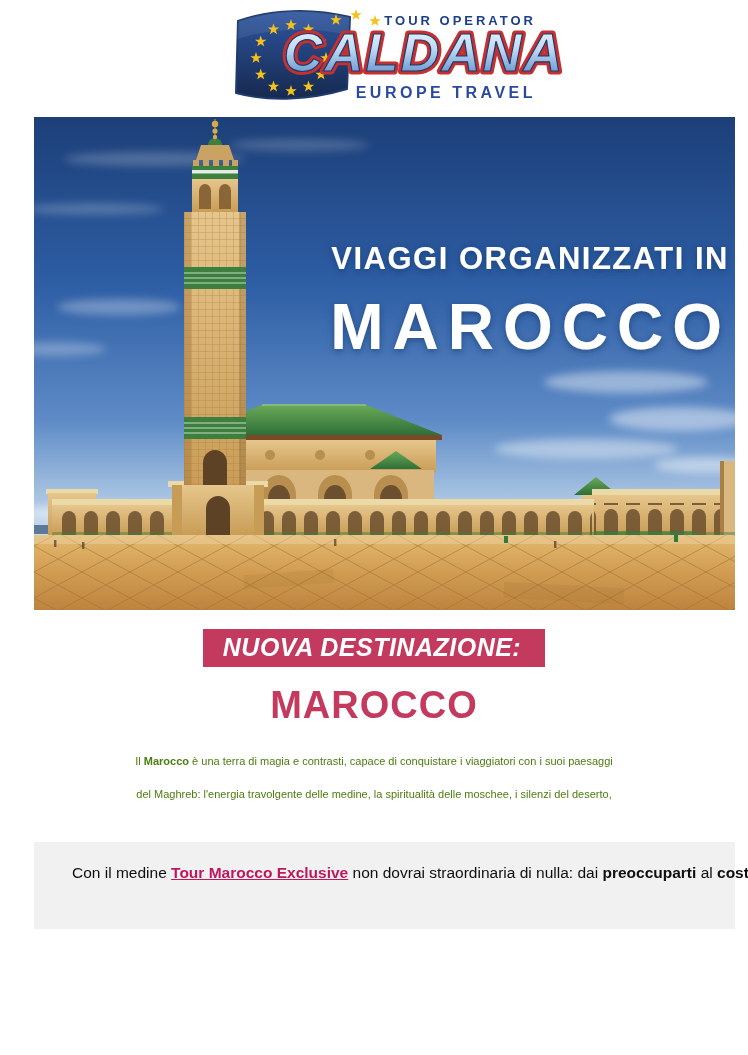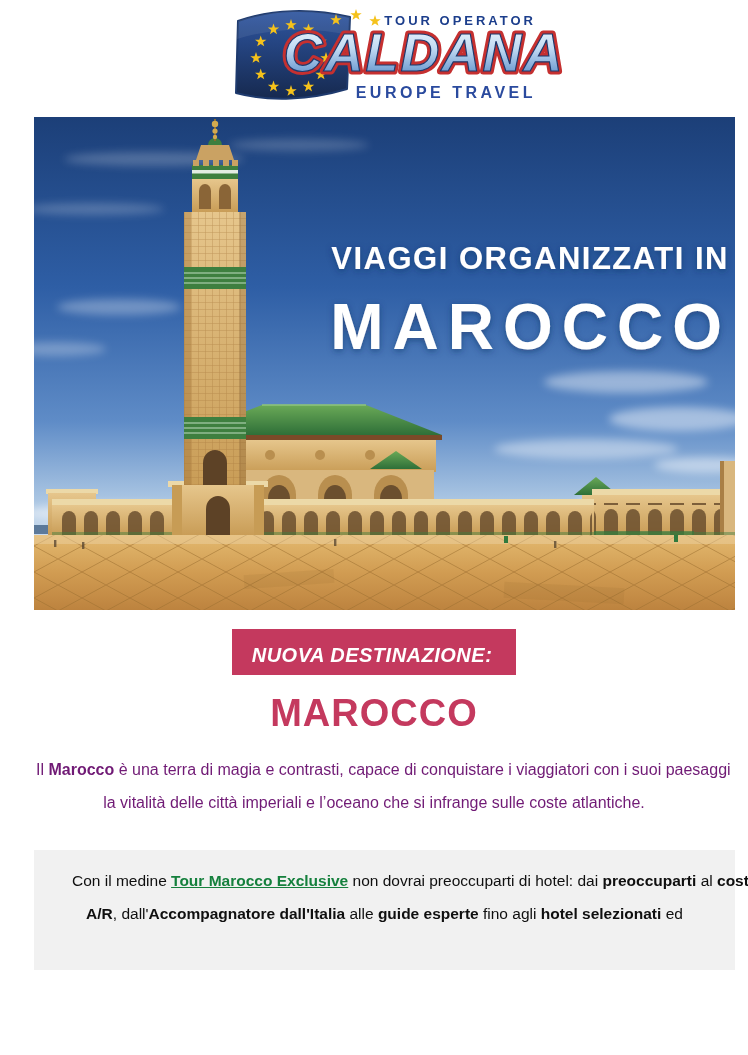--- a/index.html
+++ b/index.html
@@ -8,38 +8,38 @@
     font-family:"Liberation Sans","DejaVu Sans",sans-serif;color:#111;
   }
   .logo-wrap{padding-top:5px;display:flex;justify-content:center;}
   .logo-wrap svg{width:380px;height:100px;display:block;}
   .hero{margin:12px 0 0 34px;width:701px;height:493px;position:relative;}
   .hero svg{display:block;width:701px;height:493px;}
   .hero text{font-family:"Liberation Sans","DejaVu Sans",sans-serif;}
   .banner-row{text-align:center;margin-top:19px;line-height:0;}
   .banner{
     display:inline-block;background:#C4395E;color:#ffffff;
-    font-style:italic;font-weight:700;font-size:20px;line-height:29px;
-    padding:12px 24px 5px 20px;letter-spacing:.5px;
+    font-style:italic;font-weight:700;font-size:25px;line-height:29px;
+    padding:4px 24px 5px 20px;letter-spacing:.5px;
   }
   .dest-title{
     margin:16px 0 0;text-align:center;color:#C4395E;
     font-size:38px;font-weight:700;letter-spacing:1px;line-height:44px;
   }
   .intro{
-    margin:18px auto 0;width:676px;font-size:16px;line-height:33px;
-    text-align:center;color:#701a75;
+    margin:18px auto 0;width:676px;font-size:11px;line-height:33px;
+    text-align:center;color:#4d7c0f;
   }
   .tour-box{
     margin:31px 0 0 34px;width:701px;box-sizing:border-box;background:#f1f1f1;
     padding:14px 38px 40px;font-size:15.5px;line-height:33px;text-align:center;color:#0f0f0f;
   }
   .line{white-space:nowrap;}
   .b{font-weight:700;}
-  .pink-link{color:#15803d;font-weight:700;text-decoration:underline;}
+  .pink-link{color:#be185d;font-weight:700;text-decoration:underline;}
 </style>
 </head>
 <body>
 
 <div class="page">
 
   <header class="logo-wrap">
     <svg viewBox="0 0 380 100" role="img">
       <defs>
         <linearGradient id="flagG" x1="0" y1="0" x2="0" y2="1">
@@ -245,21 +245,20 @@
   </section>
 
   <div class="banner-row">
     <span class="banner">NUOVA DESTINAZIONE:</span>
   </div>
 
   <h1 class="dest-title">MAROCCO</h1>
 
   <div class="intro">
       <div class="line"><span>Il </span><span class="b">Marocco</span><span> è una terra di magia e contrasti, capace di conquistare i viaggiatori con i suoi paesaggi</span></div>
-      <div class="line"><span>la vitalità delle città imperiali e l’oceano che si infrange sulle coste atlantiche.</span></div>
+      <div class="line"><span>del Maghreb: l'energia travolgente delle medine, la spiritualità delle moschee, i silenzi del deserto,</span></div>
     </div>
 
   <div class="tour-box">
-      <div class="line"><span>Con il medine </span><a href="#" class="pink-link b">Tour Marocco Exclusive</a><span> non dovrai preoccuparti di hotel: dai </span><span class="b">preoccuparti</span><span> al </span><span class="b">coste</span></div>
-      <div class="line"><span class="b">A/R</span><span>, dall'</span><span class="b">Accompagnatore dall'Italia</span><span> alle </span><span class="b">guide esperte</span><span> fino agli </span><span class="b">hotel selezionati</span><span> ed</span></div>
+      <div class="line"><span>Con il medine </span><a href="#" class="pink-link b">Tour Marocco Exclusive</a><span> non dovrai straordinaria di nulla: dai </span><span class="b">preoccuparti</span><span> al </span><span class="b">coste</span></div>
     </div>
 
 </div>
 
 </body></html>

